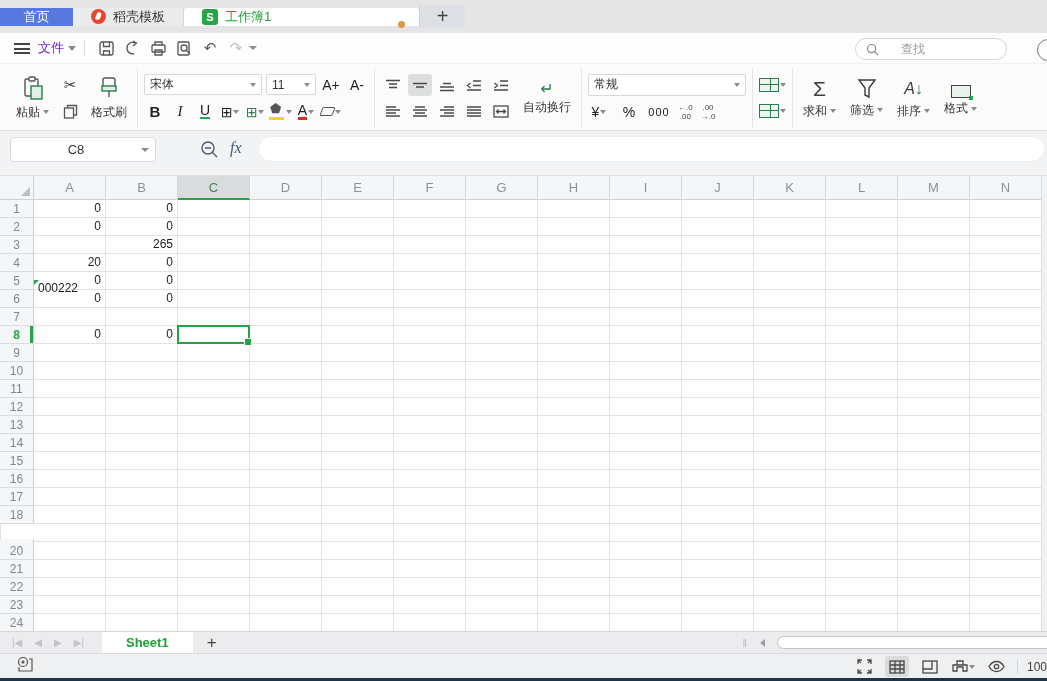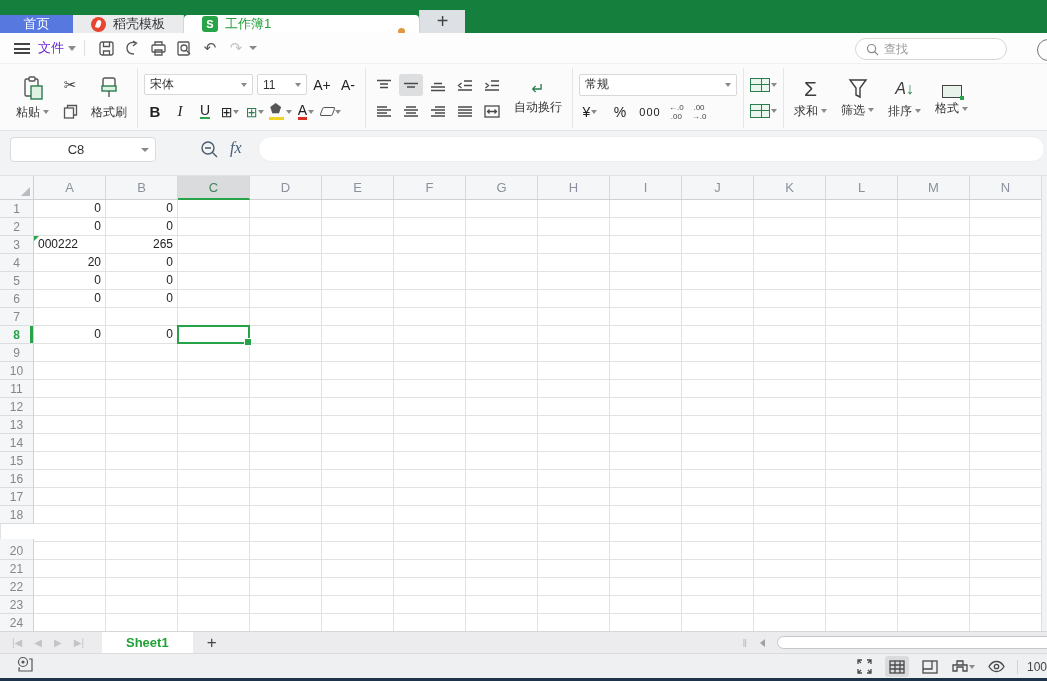--- a/index.html
+++ b/index.html
@@ -1,20 +1,20 @@
 <!DOCTYPE html>
 <html><head>
 <meta charset="utf-8">
 <style>
   * { margin:0; padding:0; box-sizing:border-box; }
   html,body { width:1047px; height:681px; overflow:hidden; font-family:"Liberation Sans", sans-serif; }
   .app { position:relative; width:1047px; height:681px; background:#fff; }
 
   
-  .tabbar { position:absolute; top:0; left:0; right:0; height:33px; background:#15803d; display:flex; align-items:flex-end; }
+  .tabbar { position:absolute; top:0; left:0; right:0; height:33px; background:#e5e5e5; display:flex; align-items:center; }
   .wtab { display:flex; align-items:center; gap:7px; padding:0 18px; font-size:13px; color:#333; cursor:default; }
   .wtab-home { background:#5678df; color:#fff; width:73px; justify-content:center; }
   .wtab-docer { background:#e9ebed; border-right:1px solid #d3d6da; }
   .wtab-doc { background:#ffffff; width:235px; border-radius:4px 4px 0 0; position:relative; }
   .doc-title { color:#21a037; font-size:13px; }
   .sheet-logo { width:16px; height:16px; border-radius:3px; background:#27a348; color:#fff; font-size:11px; font-weight:bold; display:flex; align-items:center; justify-content:center; }
   .docer-logo { width:15px; height:15px; border-radius:50%; background:#e8442e; position:relative; }
   .docer-logo::after { content:""; position:absolute; left:5px; top:3px; width:5px; height:8px; background:#fff; border-radius:50% 50% 50% 0; transform:rotate(18deg); }
   .unsaved-dot { position:absolute; right:14px; top:13px; width:7px; height:7px; border-radius:50%; background:#e0973f; }
   .newtab { width:46px; display:flex; align-items:center; justify-content:center; font-size:20px; color:#444; border-left:1px solid #cfd3d7; background:#dde0e4; }
@@ -25,36 +25,36 @@
   .hamb::after { content:""; position:absolute; left:0; right:0; top:3.5px; height:2px; background:#444; }
   .file-lbl { font-size:13px; color:#6d28d9; margin:0 4px 0 8px; }
   .chev { width:0; height:0; border-left:4px solid transparent; border-right:4px solid transparent; border-top:5px solid #8a8a8a; display:inline-block; }
   .vsep { width:1px; height:16px; background:#e0e0e0; margin:0 8px; }
   .qbtn { width:26px; height:24px; display:flex; align-items:center; justify-content:center; color:#555; font-size:15px; }
   .qbtn svg { stroke:#555; fill:none; stroke-width:1.3; }
   .qbtn.dis { color:#c3c3c3; }
   .menu-tabs { display:flex; align-items:center; margin-left:14px; gap:2px; }
   .menu-tab { font-size:13px; color:#333; padding:3px 13px; cursor:default; white-space:nowrap; }
   .menu-tab.active { background:#2aa44c; color:#fff; border-radius:13px; padding:4px 14px; }
-  .searchpill { position:absolute; right:40px; top:5px; width:152px; height:22px; border:1px solid #d6d6d6; border-radius:12px; display:flex; align-items:center; gap:5px; padding-left:10px; background:#fff; }
+  .searchpill { position:absolute; right:40px; top:5px; width:152px; height:22px; border:1px solid #d6d6d6; border-radius:12px; display:flex; align-items:center; gap:22px; padding-left:10px; background:#fff; }
   .searchpill span { font-size:12px; color:#9b9b9b; }
   .avatar-cut { position:absolute; right:-12px; top:6px; width:22px; height:22px; border:1.5px solid #777; border-radius:50%; }
 
   
   .ribbon { position:absolute; top:64px; left:0; right:0; height:67px; background:#fbfbfb; border-bottom:1px solid #e3e3e3; display:flex; padding:4px 4px 2px 6px; }
   .rgroup { display:flex; align-items:center; border-right:1px solid #e6e6e6; padding:0 6px; gap:6px; }
   .bigbtn { display:flex; flex-direction:column; align-items:center; justify-content:center; gap:2px; padding:0 4px; height:58px; }
   .bigbtn .lbl { font-size:12px; color:#333; white-space:nowrap; display:flex; align-items:center; gap:2px; }
   .stack2 { display:flex; flex-direction:column; justify-content:space-between; height:52px; padding:2px 0; }
   .mini { width:22px; height:22px; display:flex; align-items:center; justify-content:center; color:#444; font-size:15px; }
   .tinychev { width:0; height:0; border-left:3.5px solid transparent; border-right:3.5px solid transparent; border-top:4px solid #8a8a8a; display:inline-block; margin-left:1px; }
   .fontcol { display:flex; flex-direction:column; gap:5px; }
   .comborow { display:flex; gap:4px; align-items:center; }
   .combo { background:#fff; border:1px solid #d8d8d8; border-radius:2px; height:21px; display:flex; align-items:center; justify-content:space-between; padding:0 5px; font-size:12px; color:#333; }
-  .combo.fname { width:109px; }
+  .combo.fname { width:118px; }
   .combo.fsize { width:50px; }
   .combo.nfmt { width:158px; height:22px; }
   .fmtrow { display:flex; align-items:center; gap:3px; }
   .fbtn { min-width:22px; height:22px; display:flex; align-items:center; justify-content:center; font-size:14px; color:#222; }
   .fbtn b { font-size:15px; }
   .fbtn i { font-family:"Liberation Serif", serif; font-size:15px; }
   .u-g { text-decoration:none; border-bottom:2px solid #2aa44c; line-height:13px; }
   .a-red { border-bottom:3px solid #d93025; line-height:13px; font-size:14px; }
   .bucket { position:relative; width:16px; height:16px; }
   .bucket::before { content:"⬟"; position:absolute; top:-3px; left:1px; font-size:13px; color:#555; }
@@ -95,21 +95,21 @@
   .colh.sel { background:#d9dbdc; border-bottom:2px solid #27a348; color:#47815d; }
   .rowh { position:absolute; left:0; width:34px; height:18px; background:#f5f6f7; border-right:1px solid #cfd2d5; border-bottom:1px solid #dadde0; font-size:12px; color:#82878c; display:flex; align-items:center; justify-content:center; z-index:2; }
   .rowh.sel { color:#27a348; font-weight:bold; }
   .rowh.sel::after { content:""; position:absolute; right:0; top:0; bottom:0; width:3px; background:#27a348; }
   .gridbody { position:absolute; left:0; top:24px; right:6px; bottom:0;
     background-image:
       repeating-linear-gradient(to right, transparent 0, transparent 71px, #e2e2e2 71px, #e2e2e2 72px),
       repeating-linear-gradient(to bottom, transparent 0, transparent 17px, #e2e2e2 17px, #e2e2e2 18px);
     background-position:34px 0, 0 0; }
   .cell { position:absolute; width:72px; height:18px; font-size:12px; color:#222; line-height:17px; text-align:right; padding-right:5px; }
-  .cell.left { text-align:left; padding-left:4px; }
+  .cell.left { text-align:left; padding-left:4px;margin-top:44px; }
   .cell.flag::before { content:""; position:absolute; left:0; top:0; border-top:5px solid #27a348; border-right:5px solid transparent; }
   .selbox { position:absolute; border:2px solid #26a348; z-index:4; }
   .selbox::after { content:""; position:absolute; right:-4px; bottom:-4px; width:6px; height:6px; background:#26a348; border:1px solid #fff; }
   .vscroll { position:absolute; right:0; top:0; bottom:0; width:6px; background:#f1f2f3; border-left:1px solid #ddd; z-index:5; }
 
   
   .sheetbar { position:absolute; top:631px; left:0; right:0; height:22px; background:#ececee; border-top:1px solid #d6d6d6; display:flex; align-items:center; }
   .navarr { display:flex; gap:12px; margin-left:12px; color:#c2c4c6; font-size:10px; width:90px; }
   .sheettab { background:#fff; height:22px; display:flex; align-items:center; padding:0 24px; font-size:13px; font-weight:bold; color:#21a037; }
   .addsheet { font-size:17px; color:#444; margin-left:14px; }

